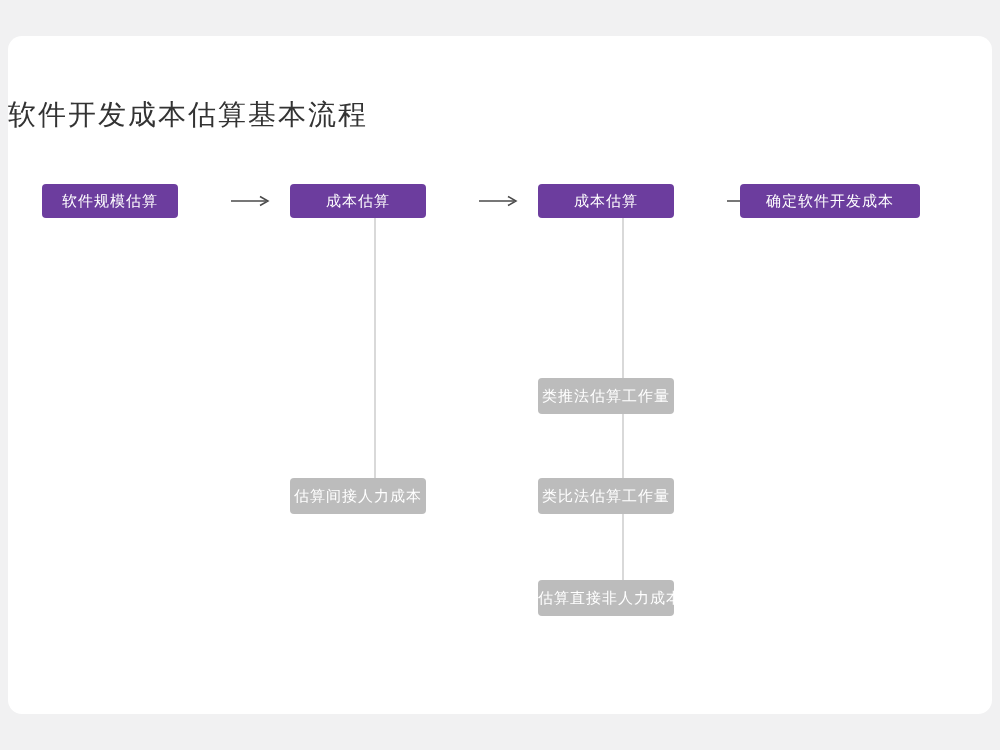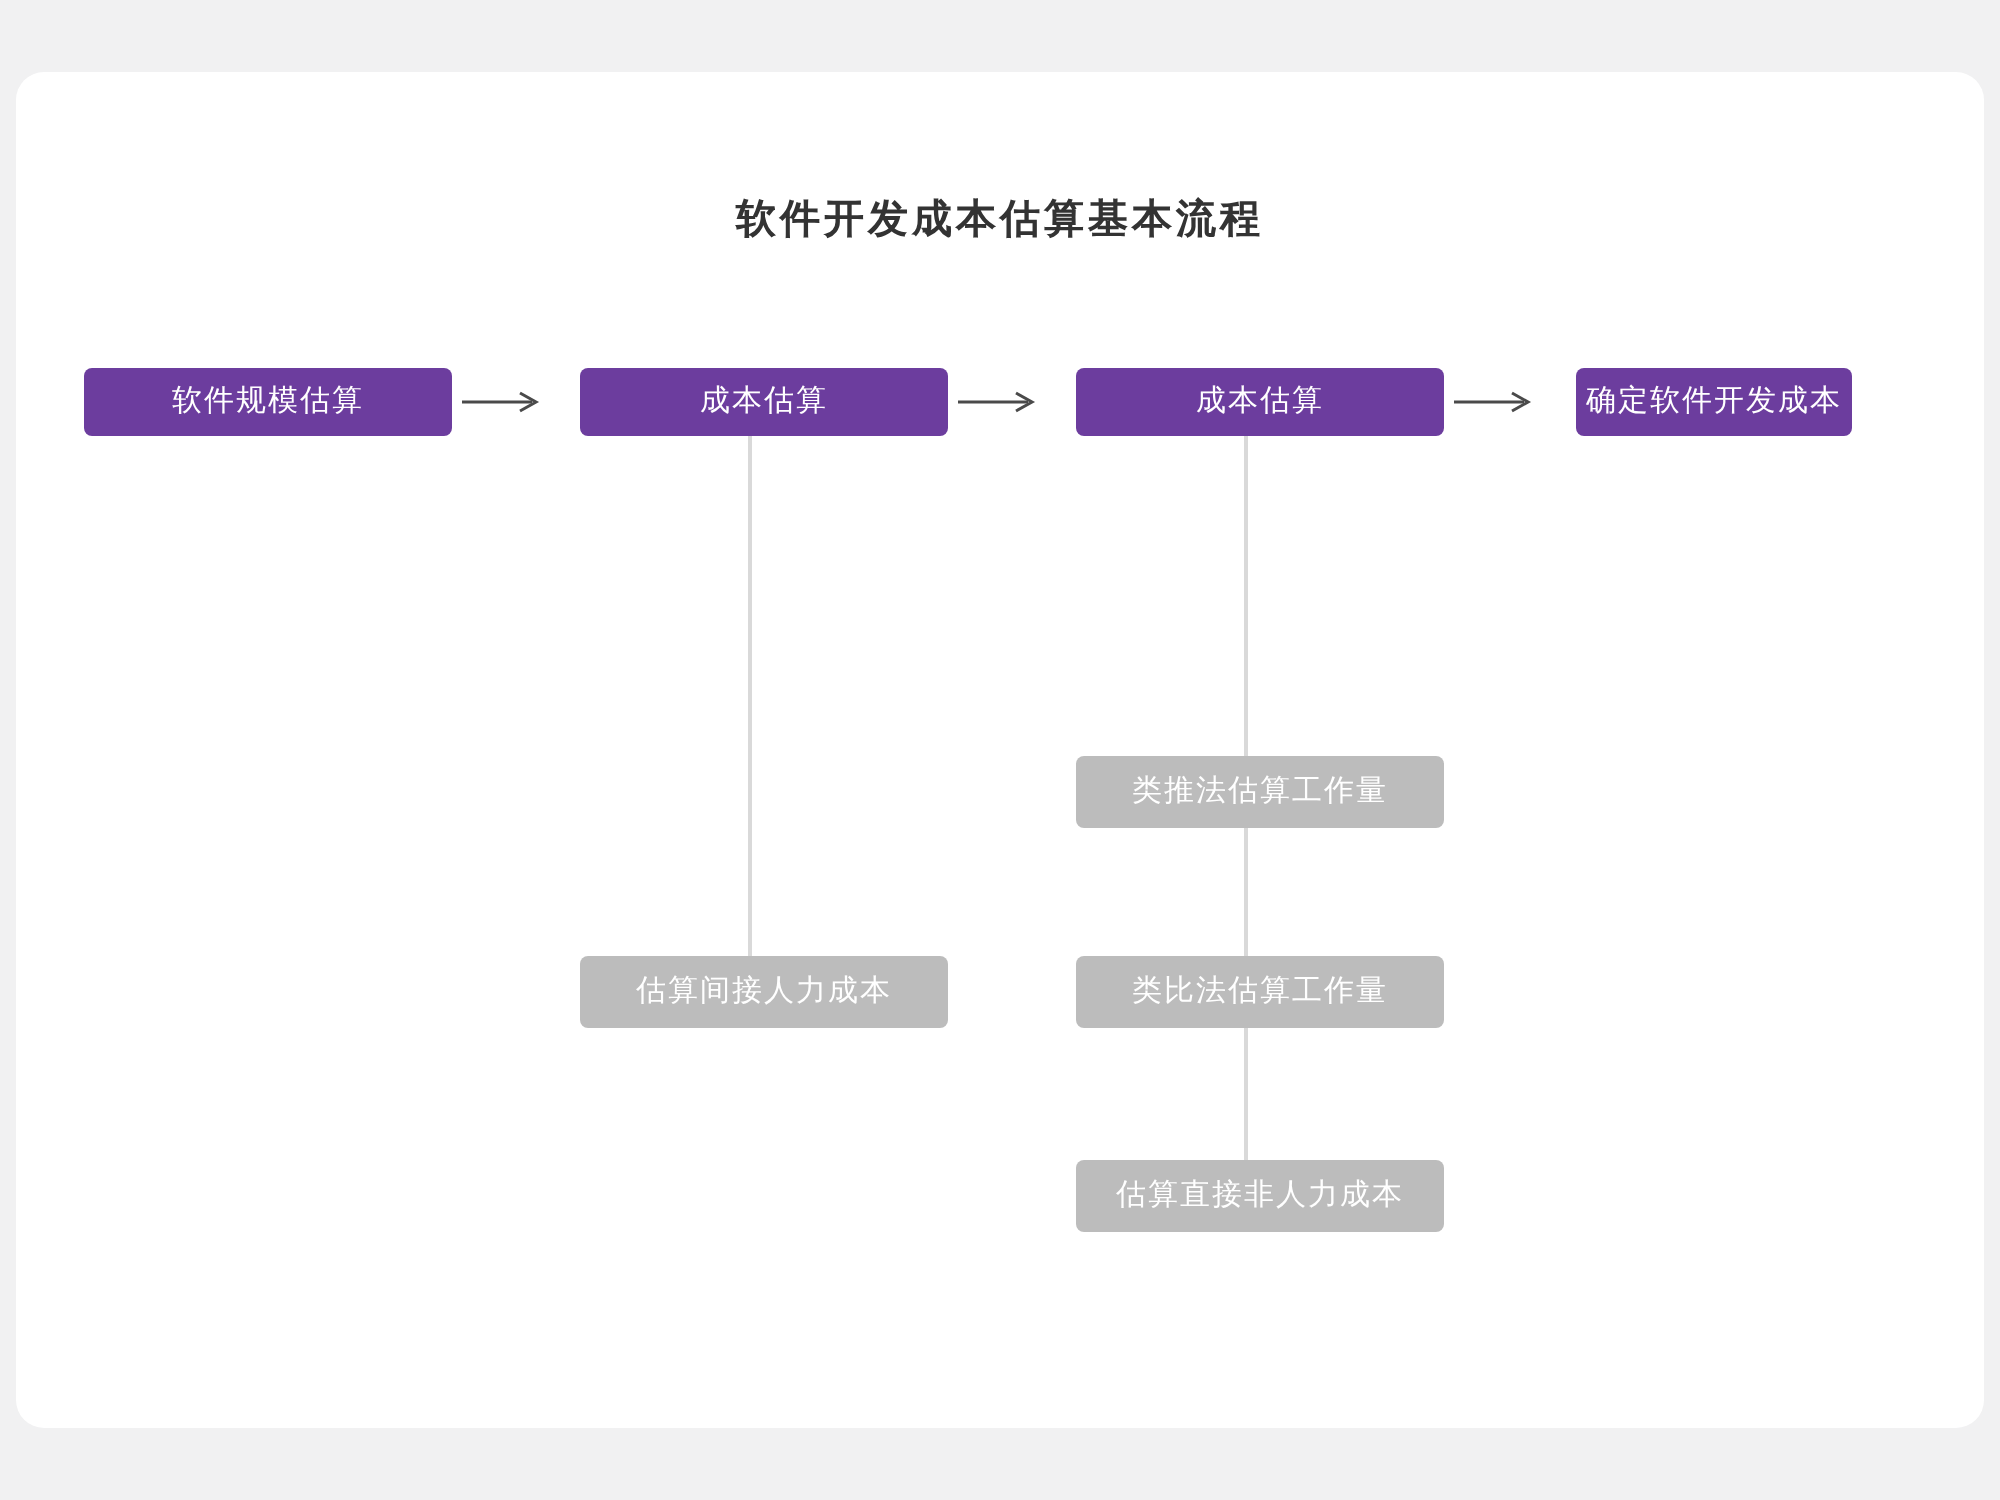--- a/index.html
+++ b/index.html
@@ -23,29 +23,29 @@
     position:absolute;
     left:8px; top:36px;
     width:984px; height:678px;
     background:var(--card-bg);
     border-radius:14px;
   }
   .title{
     position:absolute;
     top:60px; left:0;
     width:100%;
-    text-align:center;
-    font-size:20px;
-    font-weight:700;
+    text-align:left;
+    font-size:28px;
+    font-weight:400;
     letter-spacing:2px;
     color:var(--title-text);
   }
   .node{
     position:absolute;
-    width:184px;
+    width:136px;
     height:34px;
     line-height:34px;
     text-align:center;
     border-radius:4px;
     color:var(--node-text);
     font-size:15px;
     letter-spacing:1px;
     white-space:nowrap;
   }
   .node.purple{ background:var(--node-purple); top:148px; }
@@ -93,21 +93,21 @@
       <polyline points="30,1.5 38,6 30,10.5"></polyline>
     </svg>
 
     <div class="node purple" style="left:530px">成本估算</div>
 
     <svg class="arrow" style="left:718px" viewBox="0 0 40 12">
       <line x1="1" y1="6" x2="36" y2="6"></line>
       <polyline points="30,1.5 38,6 30,10.5"></polyline>
     </svg>
 
-    <div class="node purple" style="left:780px;width:138px">确定软件开发成本</div>
+    <div class="node purple" style="left:732px;width:180px">确定软件开发成本</div>
 
     <div class="node gray" style="left:282px;top:442px">估算间接人力成本</div>
 
     <div class="node gray" style="left:530px;top:342px">类推法估算工作量</div>
     <div class="node gray" style="left:530px;top:442px">类比法估算工作量</div>
     <div class="node gray" style="left:530px;top:544px">估算直接非人力成本</div>
 
   </div>
 </div>
 

